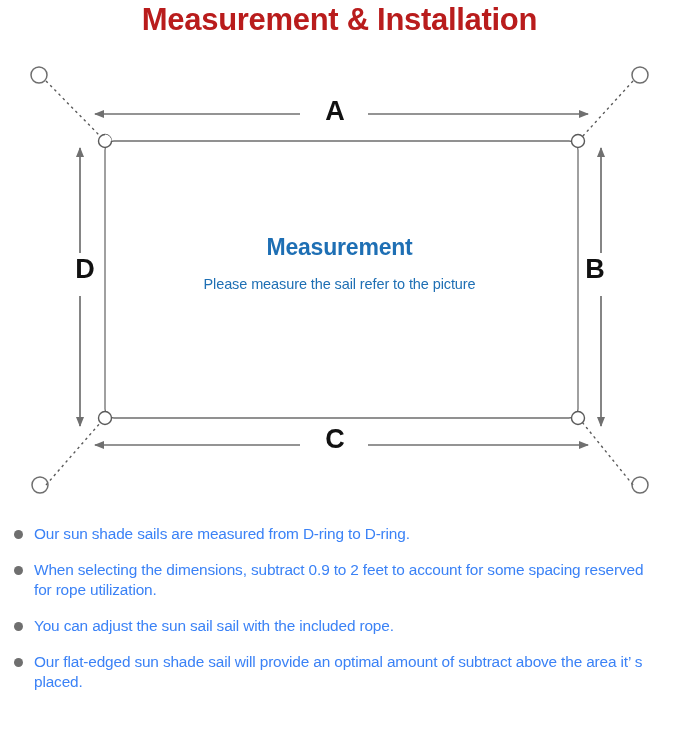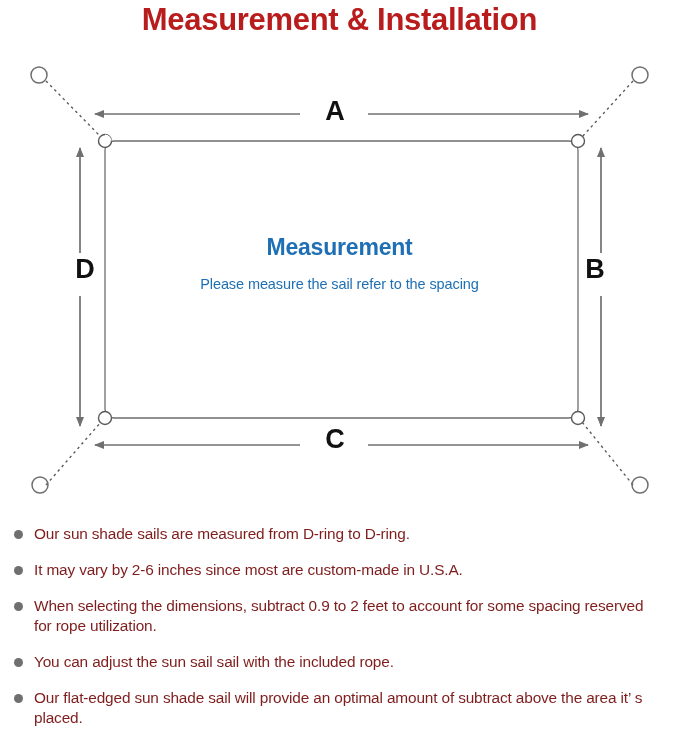--- a/index.html
+++ b/index.html
@@ -96,21 +96,21 @@
     width: 9px;
     height: 9px;
     border-radius: 50%;
     background: #6F6F6F;
     margin: 6px 11px 0 0;
   }
   .note-text {
     flex: 1 1 auto;
     font-size: 15.4px;
     line-height: 20px;
-    color: #7f1d1d;
+    color: #3b82f6;
     letter-spacing: -0.15px;
   }
 </style>
 </head>
 <body>
 
 <div id="page-title">Measurement &amp; Installation</div>
 
 <div id="diagram-wrap">
 
@@ -164,39 +164,35 @@
       <line x1="80" y1="248" x2="80" y2="378" stroke="#707070" stroke-width="1.7" marker-end="url(#arrowEnd)"></line>
     </g>
 
     <g>
       <line x1="601" y1="100" x2="601" y2="205" stroke="#707070" stroke-width="1.7" marker-start="url(#arrowStart)"></line>
       <line x1="601" y1="248" x2="601" y2="378" stroke="#707070" stroke-width="1.7" marker-end="url(#arrowEnd)"></line>
     </g>
   </svg>
 
   <div class="sail-text" id="sail-title">Measurement</div>
-  <div class="sail-text" id="sail-subtitle">Please measure the sail refer to the spacing</div>
+  <div class="sail-text" id="sail-subtitle">Please measure the sail refer to the picture</div>
 
   <div class="dim-label" id="dim-a">A</div>
   <div class="dim-label" id="dim-b">B</div>
   <div class="dim-label" id="dim-c">C</div>
   <div class="dim-label" id="dim-d">D</div>
 </div>
 
 <div id="notes">
   <div class="note-item">
     <span class="note-bullet"></span>
     <span class="note-text">Our sun shade sails are measured from D-ring to D-ring.</span>
   </div>
   <div class="note-item">
     <span class="note-bullet"></span>
-    <span class="note-text">It may vary by 2-6 inches since most are custom-made in U.S.A.</span>
-  </div>
-  <div class="note-item">
-    <span class="note-bullet"></span>
     <span class="note-text">When selecting the dimensions, subtract 0.9 to 2 feet to account for some spacing reserved for rope utilization.</span>
   </div>
   <div class="note-item">
     <span class="note-bullet"></span>
     <span class="note-text">You can adjust the sun sail sail with the included rope.</span>
   </div>
   <div class="note-item">
     <span class="note-bullet"></span>
     <span class="note-text">Our flat-edged sun shade sail will provide an optimal amount of subtract above the area it’ s placed.</span>
   </div>

